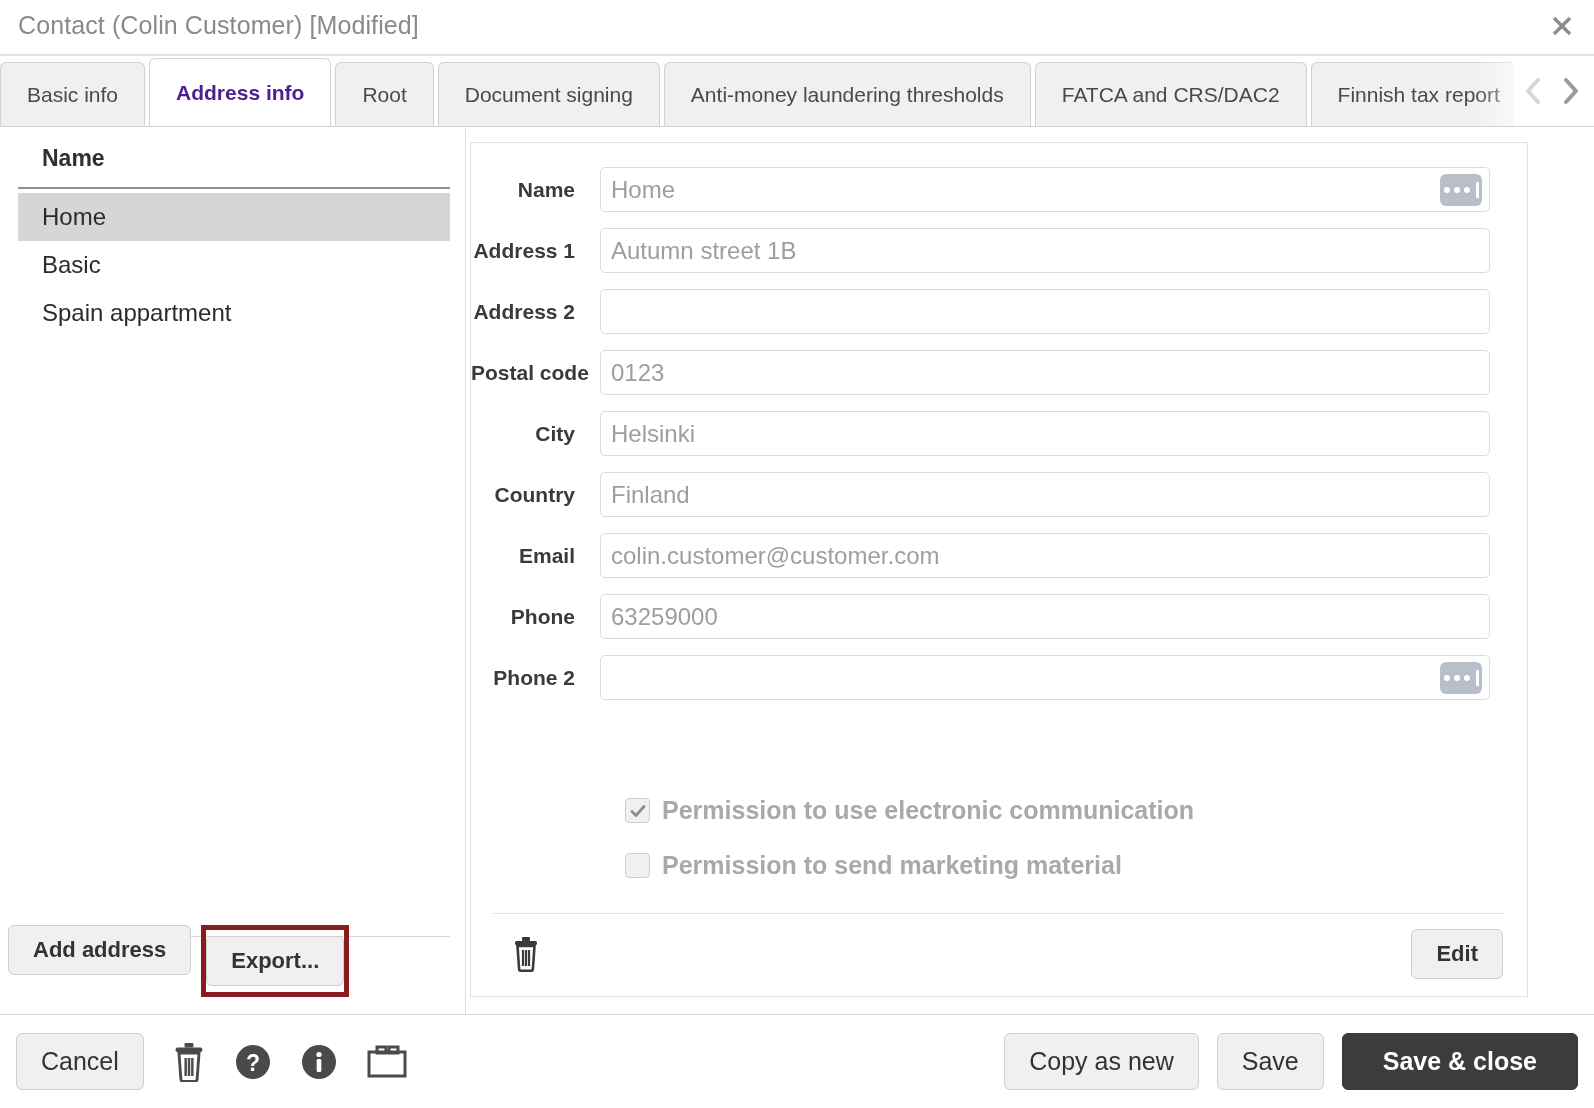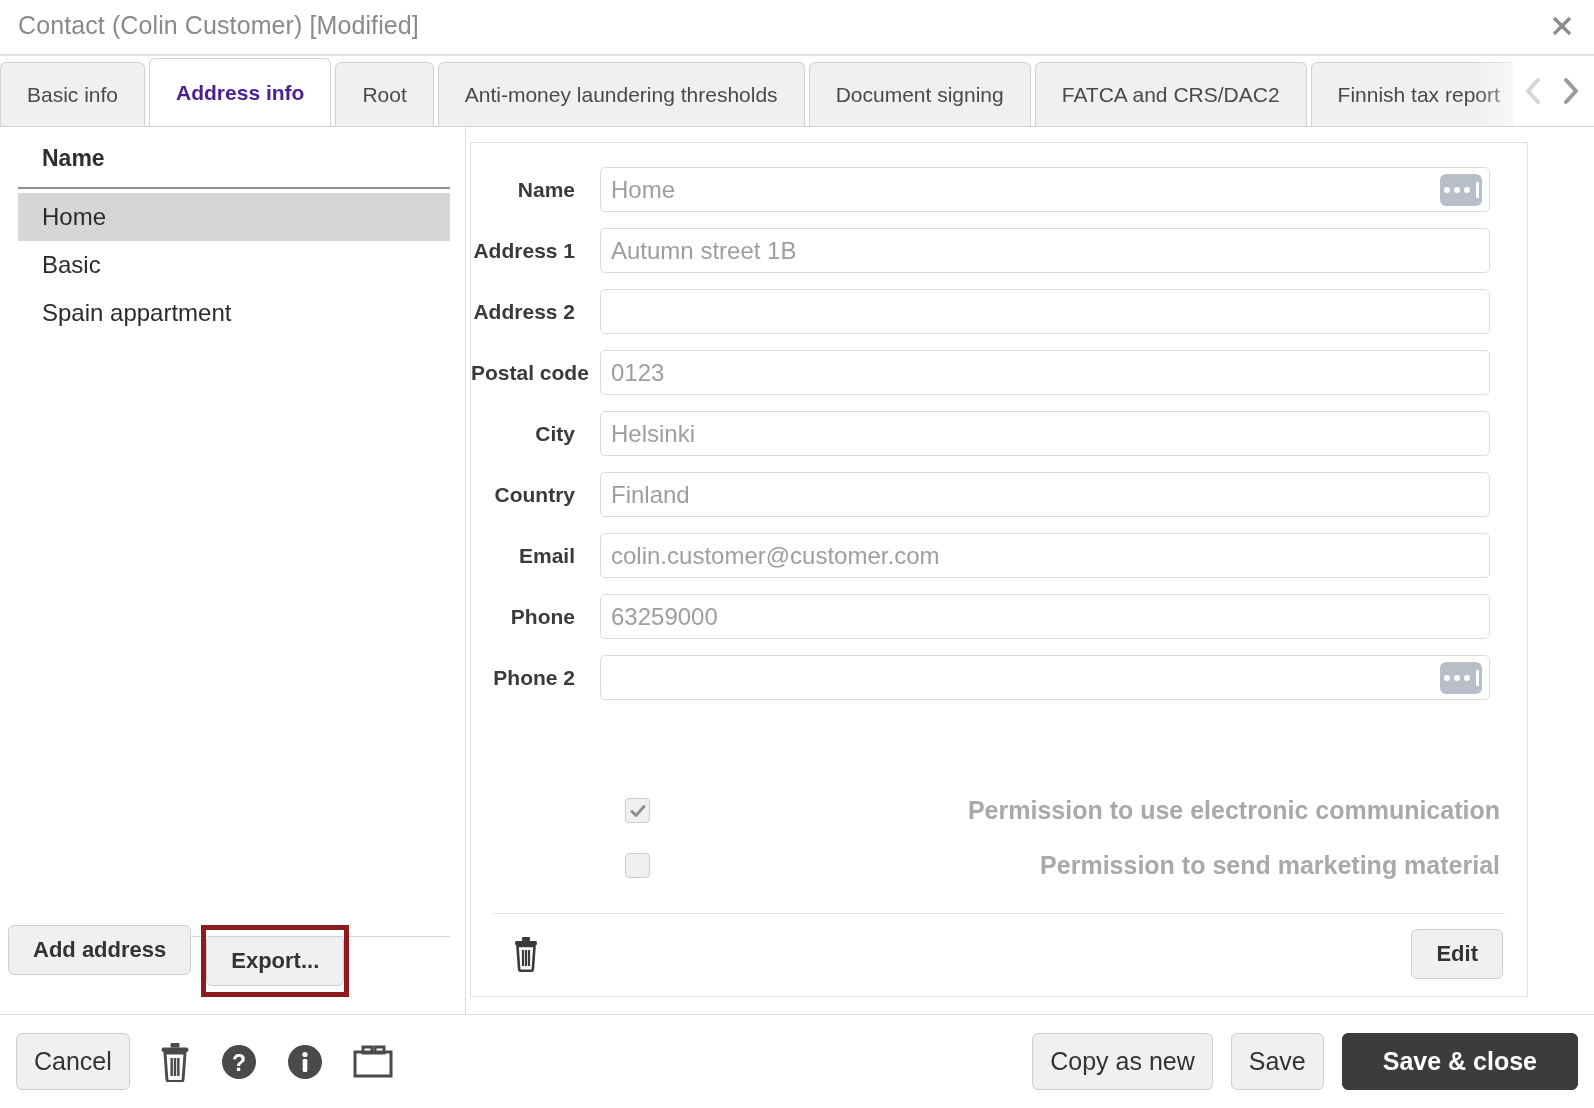--- a/index.html
+++ b/index.html
@@ -264,21 +264,20 @@
     position: absolute;
     left: 129px; top: 640px;
     width: 900px;
   }
   .check-row {
     display: flex;
     align-items: center;
     height: 55px;
     padding-left: 25px;
     cursor: pointer;
-    justify-content: space-between;
   }
   .check-box {
     width: 25px; height: 25px;
     border: 1px solid #cdcdcd;
     border-radius: 4px;
     background: #f0f0f0;
     display: flex;
     align-items: center;
     justify-content: center;
     margin-right: 12px;
@@ -350,21 +349,21 @@
     cursor: pointer;
     font-family: "Liberation Sans", sans-serif;
     white-space: nowrap;
   }
   .btn-lg {
     background: #f0f0f0;
     border: 1px solid #cfcfcf;
     border-radius: 6px;
     font-size: 25px;
     color: #333333;
-    padding: 13px 17px;
+    padding: 13px 24px;
     cursor: pointer;
     font-family: "Liberation Sans", sans-serif;
     white-space: nowrap;
   }
 </style>
 </head>
 <body>
 
 <div id="app">
 
@@ -383,24 +382,24 @@
           <div class="tab">
             <span>Basic info</span>
           </div>
           <div class="tab active">
             <span>Address info</span>
           </div>
           <div class="tab">
             <span>Root</span>
           </div>
           <div class="tab">
+            <span>Document signing</span>
+          </div>
+          <div class="tab">
             <span>Anti-money laundering thresholds</span>
-          </div>
-          <div class="tab">
-            <span>Document signing</span>
           </div>
           <div class="tab">
             <span>FATCA and CRS/DAC2</span>
           </div>
           <div class="tab">
             <span>Finnish tax report</span>
           </div>
         </div>
     </div>
     <div class="tab-fade"></div>

